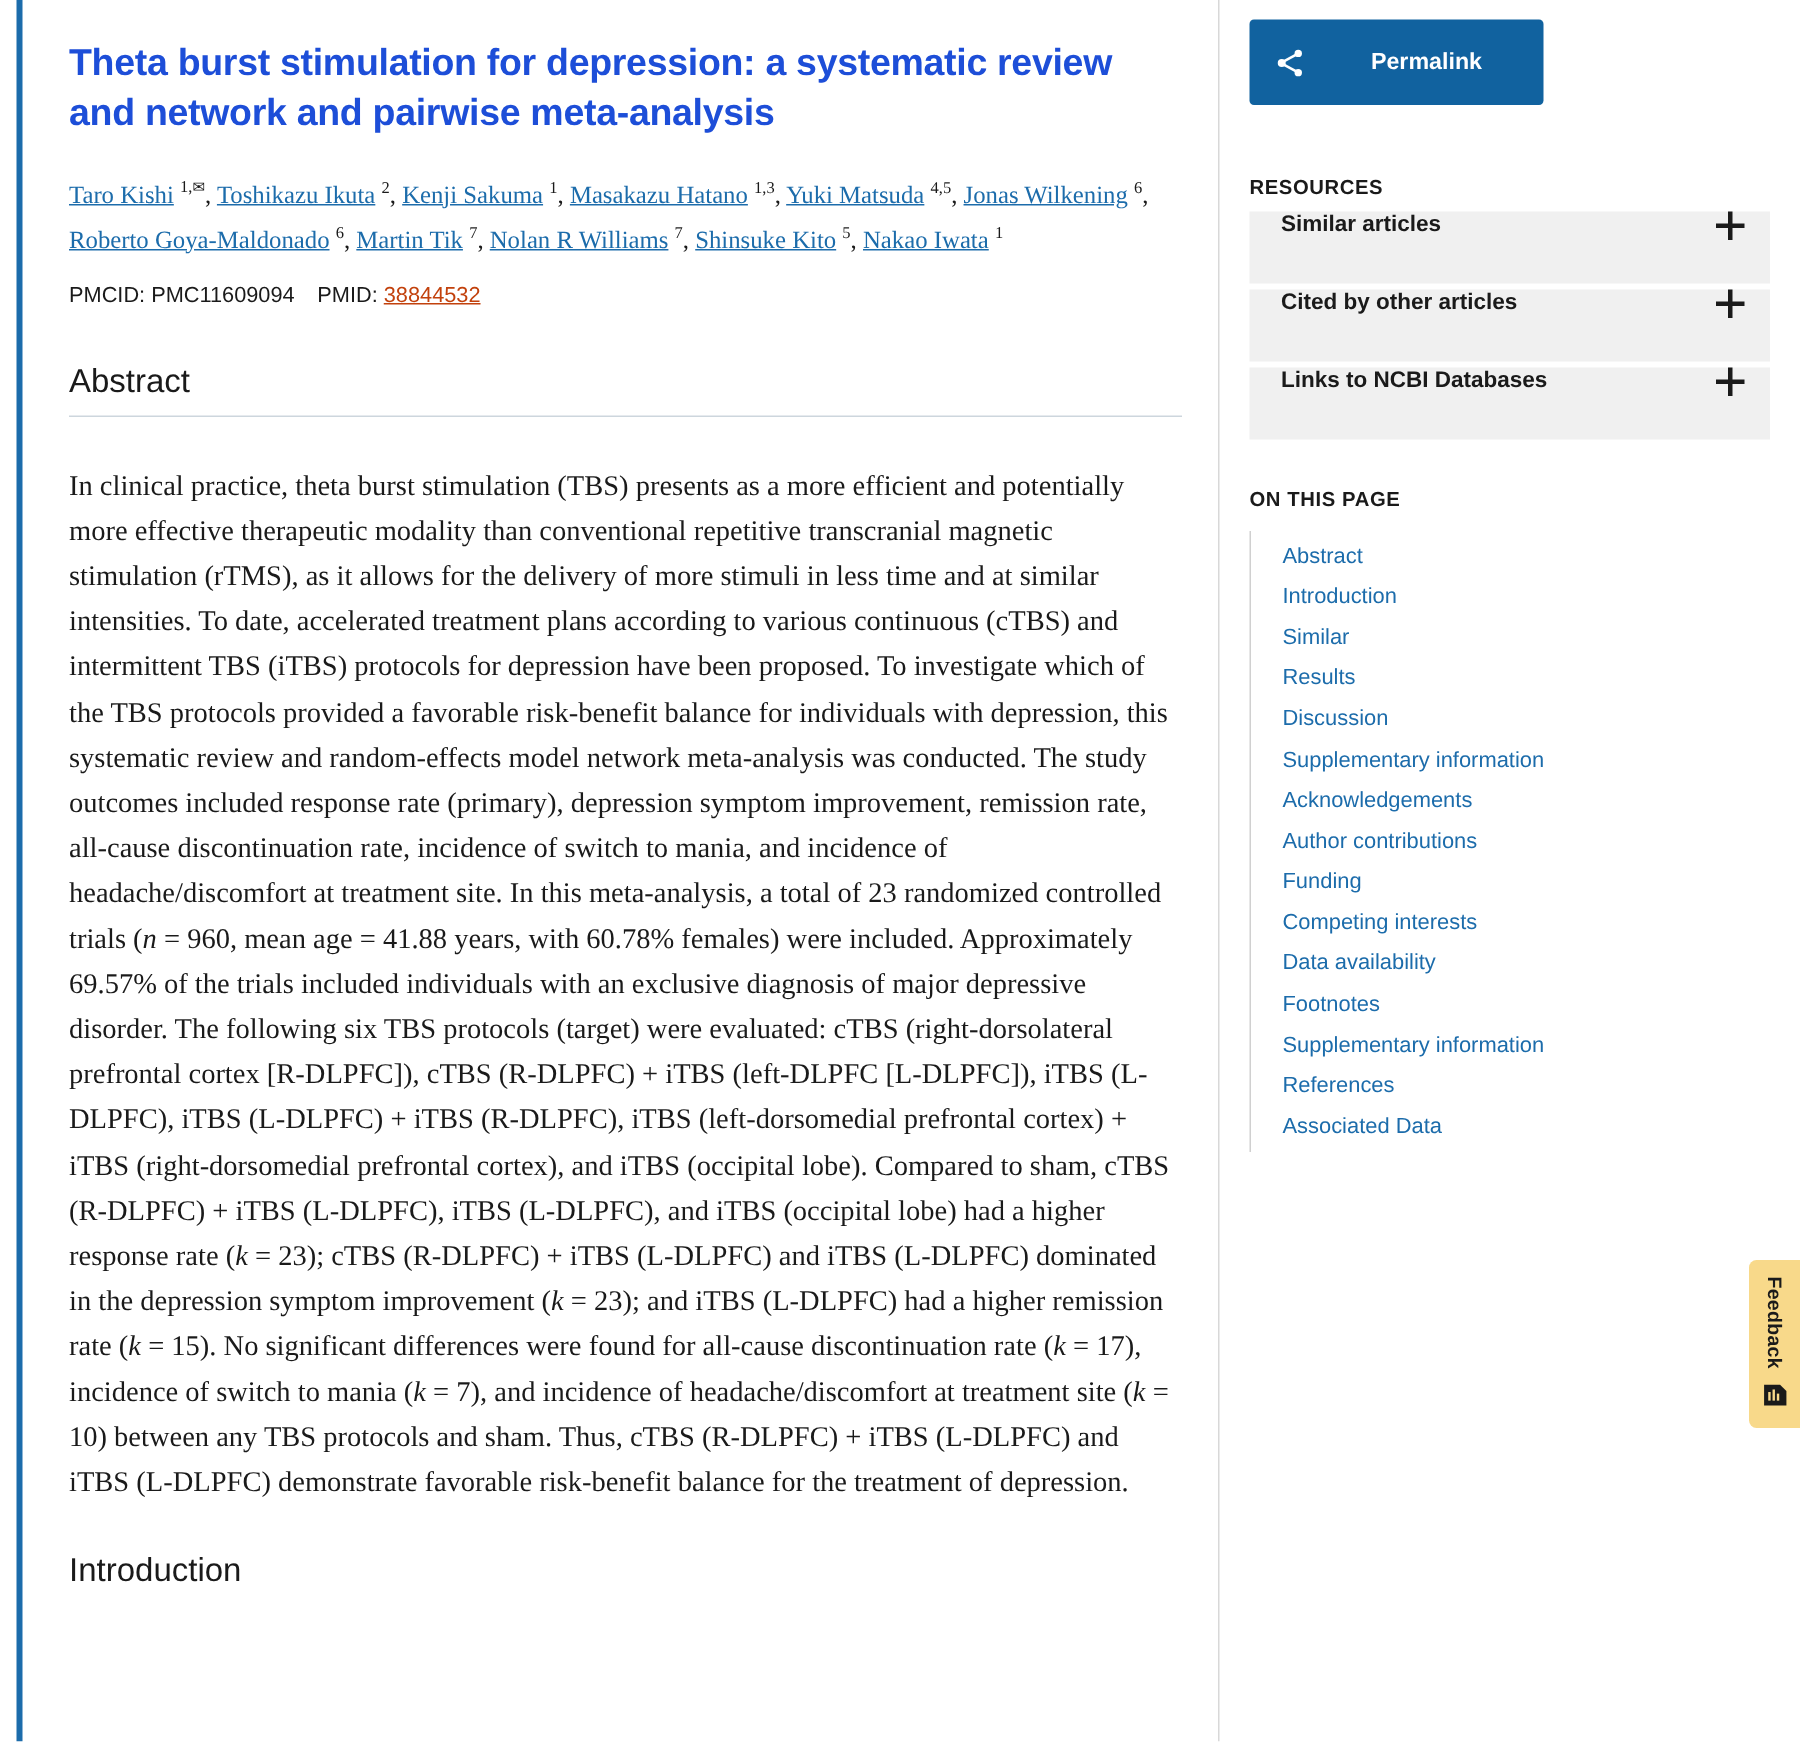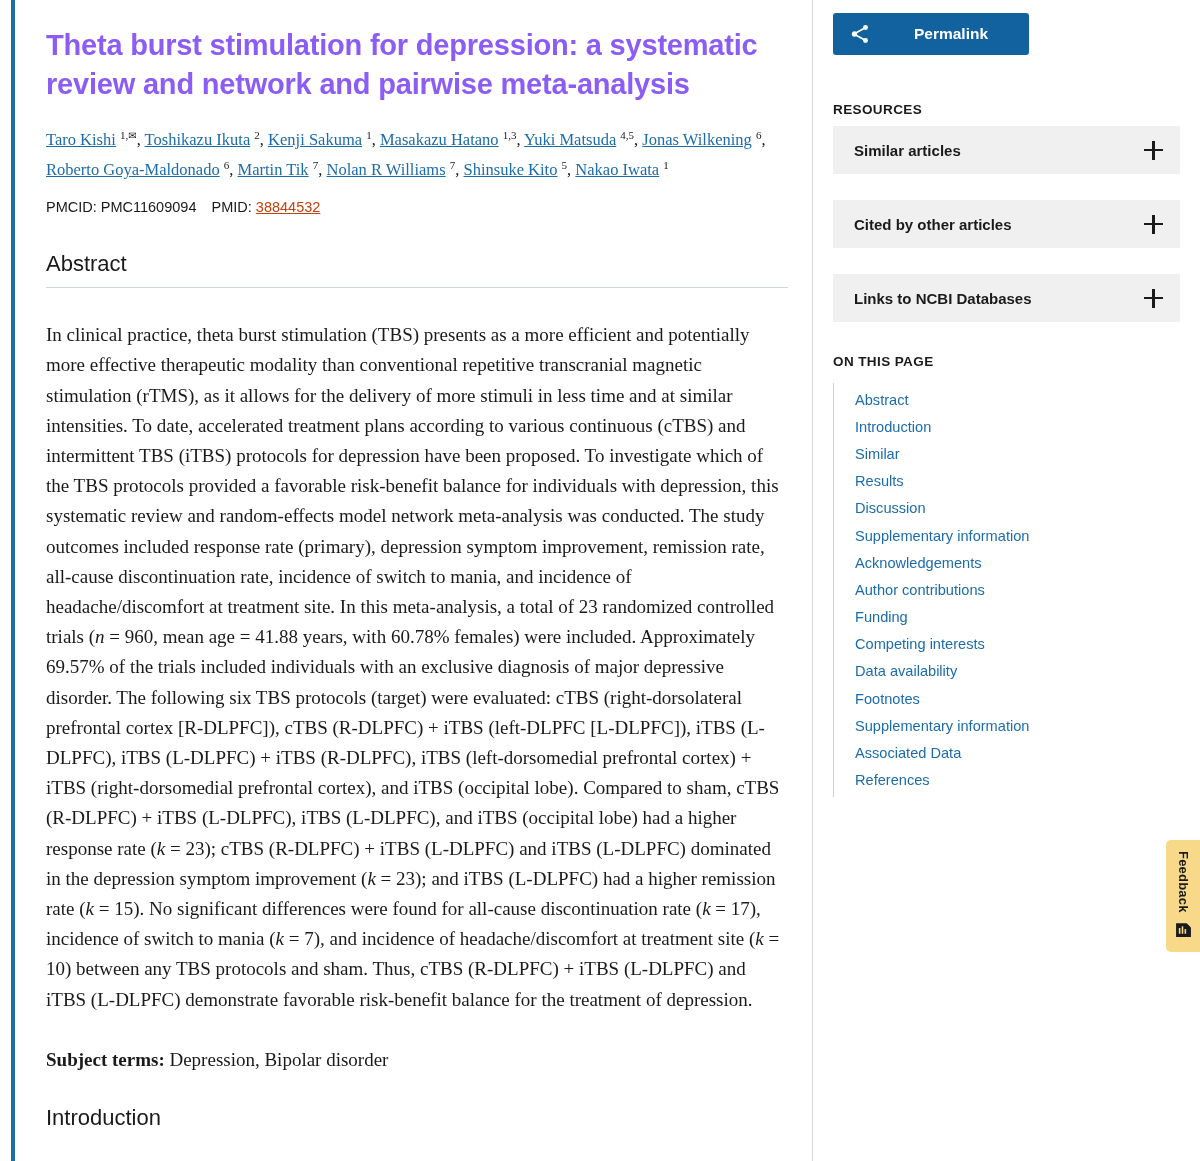--- a/index.html
+++ b/index.html
@@ -38,25 +38,25 @@
   
   #article {
     position: absolute;
     left: 46px; top: 0;
     width: 742px;
     padding-top: 26px;
   }
 
   h1#title {
     font-family: "Liberation Sans", sans-serif;
-    font-size: 29px;
+    font-size: 25px;
     line-height: 1.33;
     font-weight: bold;
     letter-spacing: -0.2px;
-    color: #8b5cf6;
+    color: #1d4ed8;
     margin: 0 0 22px 0;
   }
 
   .authors {
     font-family: "Liberation Serif", serif;
     font-size: 16.5px;
     line-height: 30px;
     color: #1a1a1a;
     margin: 0 0 14px 0;
   }
@@ -132,21 +132,21 @@
     position: absolute;
     left: 813px; top: 0;
     width: 387px;
     padding: 13px 20px 0 20px;
   }
 
   .permalink-btn {
     display: flex;
     align-items: center;
     width: 196px;
-    height: 42px;
+    height: 57px;
     background: #11629f;
     border: none;
     border-radius: 3px;
     cursor: pointer;
     padding: 0 16px;
     gap: 26px;
   }
   .permalink-btn .share-ico {
     width: 22px; height: 22px;
     flex: 0 0 22px;
@@ -168,24 +168,23 @@
     font-weight: bold;
     letter-spacing: 0.4px;
     color: #1a1a1a;
     margin: 47px 0 9px 0;
   }
 
   .accordion-item {
     background: #f0f0f0;
     height: 48px;
     display: flex;
-    align-items: center;
     justify-content: space-between;
     padding: 0 17px 0 21px;
-    margin-bottom: 26px;
+    margin-bottom: 4px;
     cursor: pointer;
   }
   .accordion-item .acc-label {
     font-family: "Liberation Sans", sans-serif;
     font-size: 15px;
     font-weight: bold;
     color: #1a1a1a;
   }
   .plus-ico {
     width: 19px; height: 19px;
@@ -268,24 +267,20 @@
       <span>PMC11609094</span>
       <span class="sep"></span>
       <span>PMID:</span>
       <a href="#">38844532</a>
     </div>
 
     <h2 class="section-head">Abstract</h2>
 
     <div class="abstract-body">
       <p id="abstract-paragraph">In clinical practice, theta burst stimulation (TBS) presents as a more efficient and potentially more effective therapeutic modality than conventional repetitive transcranial magnetic stimulation (rTMS), as it allows for the delivery of more stimuli in less time and at similar intensities. To date, accelerated treatment plans according to various continuous (cTBS) and intermittent TBS (iTBS) protocols for depression have been proposed. To investigate which of the TBS protocols provided a favorable risk-benefit balance for individuals with depression, this systematic review and random-effects model network meta-analysis was conducted. The study outcomes included response rate (primary), depression symptom improvement, remission rate, all-cause discontinuation rate, incidence of switch to mania, and incidence of headache/discomfort at treatment site. In this meta-analysis, a total of 23 randomized controlled trials (<i>n</i> = 960, mean age = 41.88 years, with 60.78% females) were included. Approximately 69.57% of the trials included individuals with an exclusive diagnosis of major depressive disorder. The following six TBS protocols (target) were evaluated: cTBS (right-dorsolateral prefrontal cortex [R-DLPFC]), cTBS (R-DLPFC) + iTBS (left-DLPFC [L-DLPFC]), iTBS (L-DLPFC), iTBS (L-DLPFC) + iTBS (R-DLPFC), iTBS (left-dorsomedial prefrontal cortex) + iTBS (right-dorsomedial prefrontal cortex), and iTBS (occipital lobe). Compared to sham, cTBS (R-DLPFC) + iTBS (L-DLPFC), iTBS (L-DLPFC), and iTBS (occipital lobe) had a higher response rate (<i>k</i> = 23); cTBS (R-DLPFC) + iTBS (L-DLPFC) and iTBS (L-DLPFC) dominated in the depression symptom improvement (<i>k</i> = 23); and iTBS (L-DLPFC) had a higher remission rate (<i>k</i> = 15). No significant differences were found for all-cause discontinuation rate (<i>k</i> = 17), incidence of switch to mania (<i>k</i> = 7), and incidence of headache/discomfort at treatment site (<i>k</i> = 10) between any TBS protocols and sham. Thus, cTBS (R-DLPFC) + iTBS (L-DLPFC) and iTBS (L-DLPFC) demonstrate favorable risk-benefit balance for the treatment of depression.</p>
-      <p>
-        <span class="subject-label">Subject terms:</span>
-        <span>Depression, Bipolar disorder</span>
-      </p>
     </div>
 
     <h2 class="section-head no-rule" id="intro-head">Introduction</h2>
   </div>
 
   <div id="sidebar">
 
     <button class="permalink-btn">
       <svg class="share-ico" viewBox="0 0 24 24" aria-hidden="true">
         <circle cx="18" cy="5" r="2.7" fill="#fff"></circle>
@@ -350,24 +345,24 @@
         <li>
           <a href="#">Data availability</a>
         </li>
         <li>
           <a href="#">Footnotes</a>
         </li>
         <li>
           <a href="#">Supplementary information</a>
         </li>
         <li>
+          <a href="#">References</a>
+        </li>
+        <li>
           <a href="#">Associated Data</a>
-        </li>
-        <li>
-          <a href="#">References</a>
         </li>
       </ul>
   </div>
 
   <div id="feedback-tab">
     <span class="fb-label">Feedback</span>
     <svg class="fb-ico" viewBox="0 0 16 16" aria-hidden="true">
       <path d="M1 2 H11 L15 6 V15 H1 Z" fill="#1a1a1a"></path>
       <rect x="3.6" y="6.6" width="1.5" height="5.4" fill="#f8d98a"></rect>
       <rect x="6.3" y="5.0" width="1.5" height="7.0" fill="#f8d98a"></rect>

